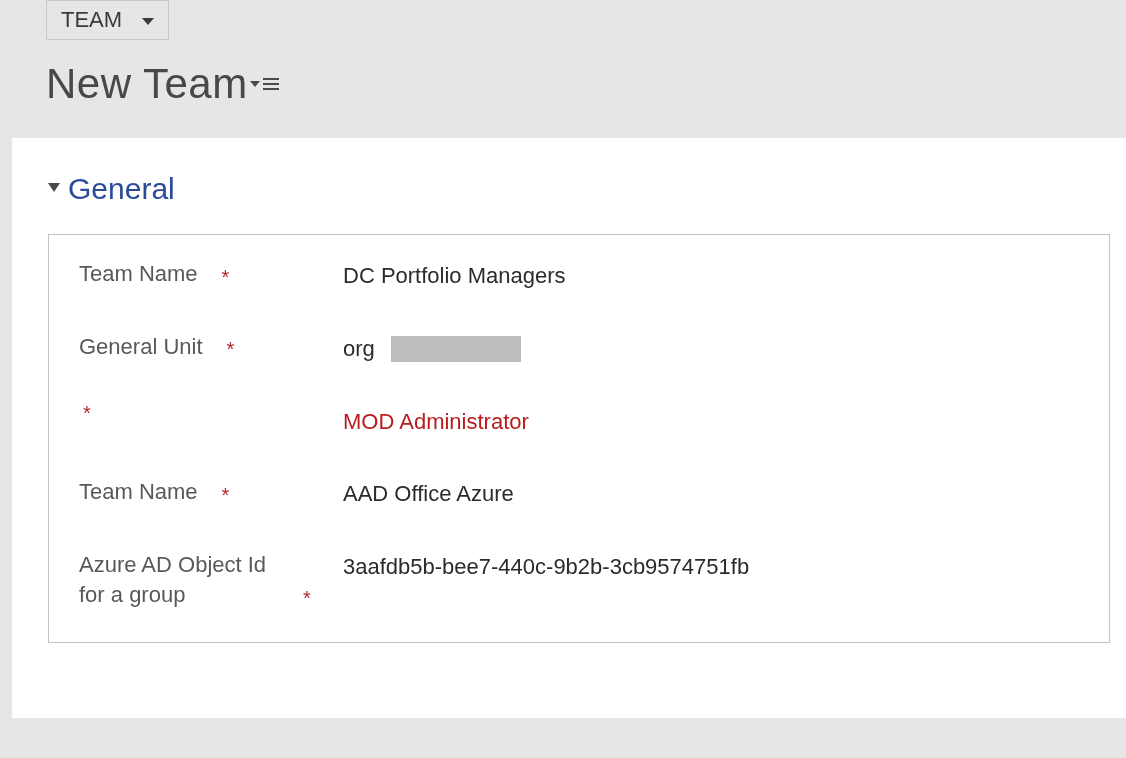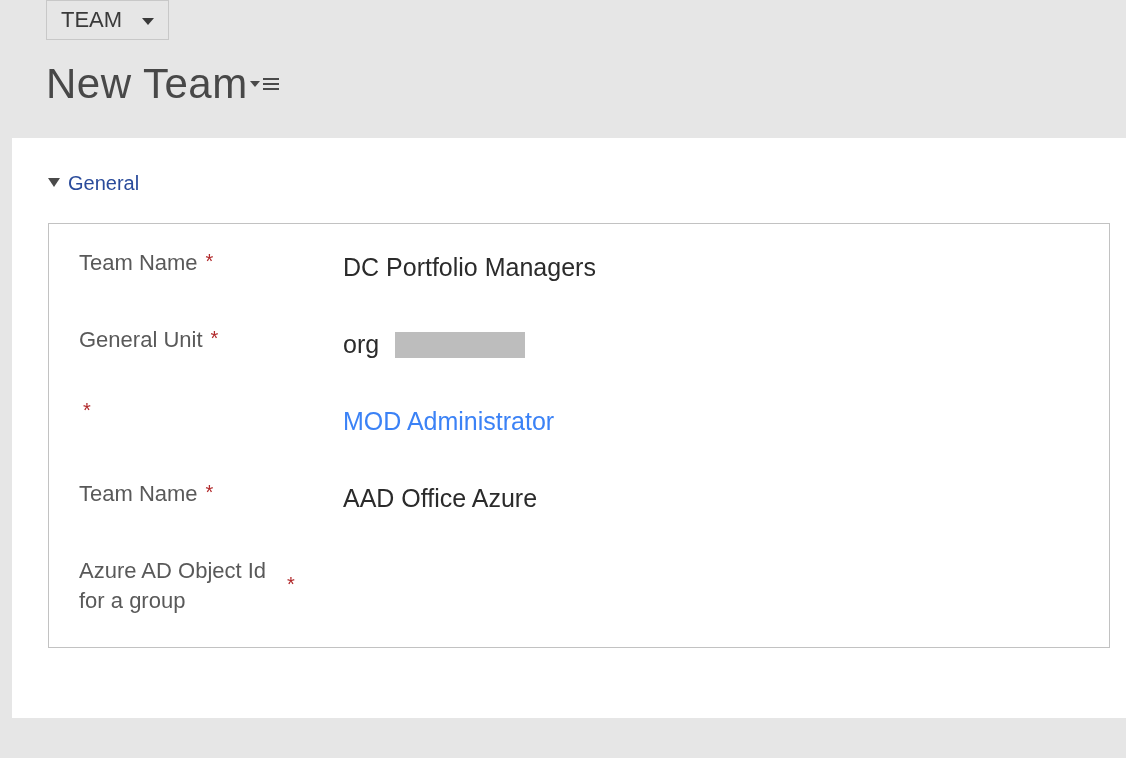--- a/index.html
+++ b/index.html
@@ -96,21 +96,21 @@
   }
   .section-caret.open {
     width: 0; height: 0;
     border-left: 6px solid transparent;
     border-right: 6px solid transparent;
     border-top: 9px solid #4a4a4a;
     transform: none;
     margin-top: 3px;
   }
   .section-title {
-    font-size: 20px;
+    font-size: 30px;
     color: #2a4b9b;
     font-weight: 400;
   }
   .field-box {
     border: 1px solid #c2c2c2;
     margin-top: 28px;
     padding: 24px 26px 26px 30px;
     max-width: 1062px;
   }
   .field-row {
@@ -118,42 +118,42 @@
     align-items: flex-start;
     margin-bottom: 40px;
   }
   .field-row:last-child { margin-bottom: 6px; }
   .field-label {
     width: 264px;
     font-size: 22px;
     color: #595959;
     font-weight: 400;
     display: flex;
-    align-items: center;
-    gap: 4px;
+    align-items: flex-end;
+    gap: 20px;
     line-height: 1.35;
   }
   .req {
     color: #b1292b;
     font-size: 20px;
     margin-left: 4px;
     line-height: 1;
     position: relative;
     top: -2px;
   }
   .field-value {
-    font-size: 25px;
+    font-size: 22px;
     color: #2b2b2b;
     font-weight: 400;
     line-height: 1.4;
     padding-top: 2px;
     cursor: text;
   }
   .field-value.link {
-    color: #3b82f6;
+    color: #b91c1c;
     cursor: pointer;
   }
   .redact {
     display: inline-block;
     width: 130px;
     height: 26px;
     background: #bdbdbd;
     vertical-align: middle;
     margin-left: 0;
   }
@@ -228,16 +228,17 @@
         <span class="req">*</span>
       </div>
       <div class="field-value">AAD Office Azure</div>
     </div>
 
     <div class="field-row">
       <div class="field-label">
         <span class="field-label-multi">Azure AD Object Id for a group</span>
         <span class="req">*</span>
       </div>
+      <div class="field-value">3aafdb5b-bee7-440c-9b2b-3cb9574751fb</div>
     </div>
 
   </div>
 </div>
 
 </body></html>

